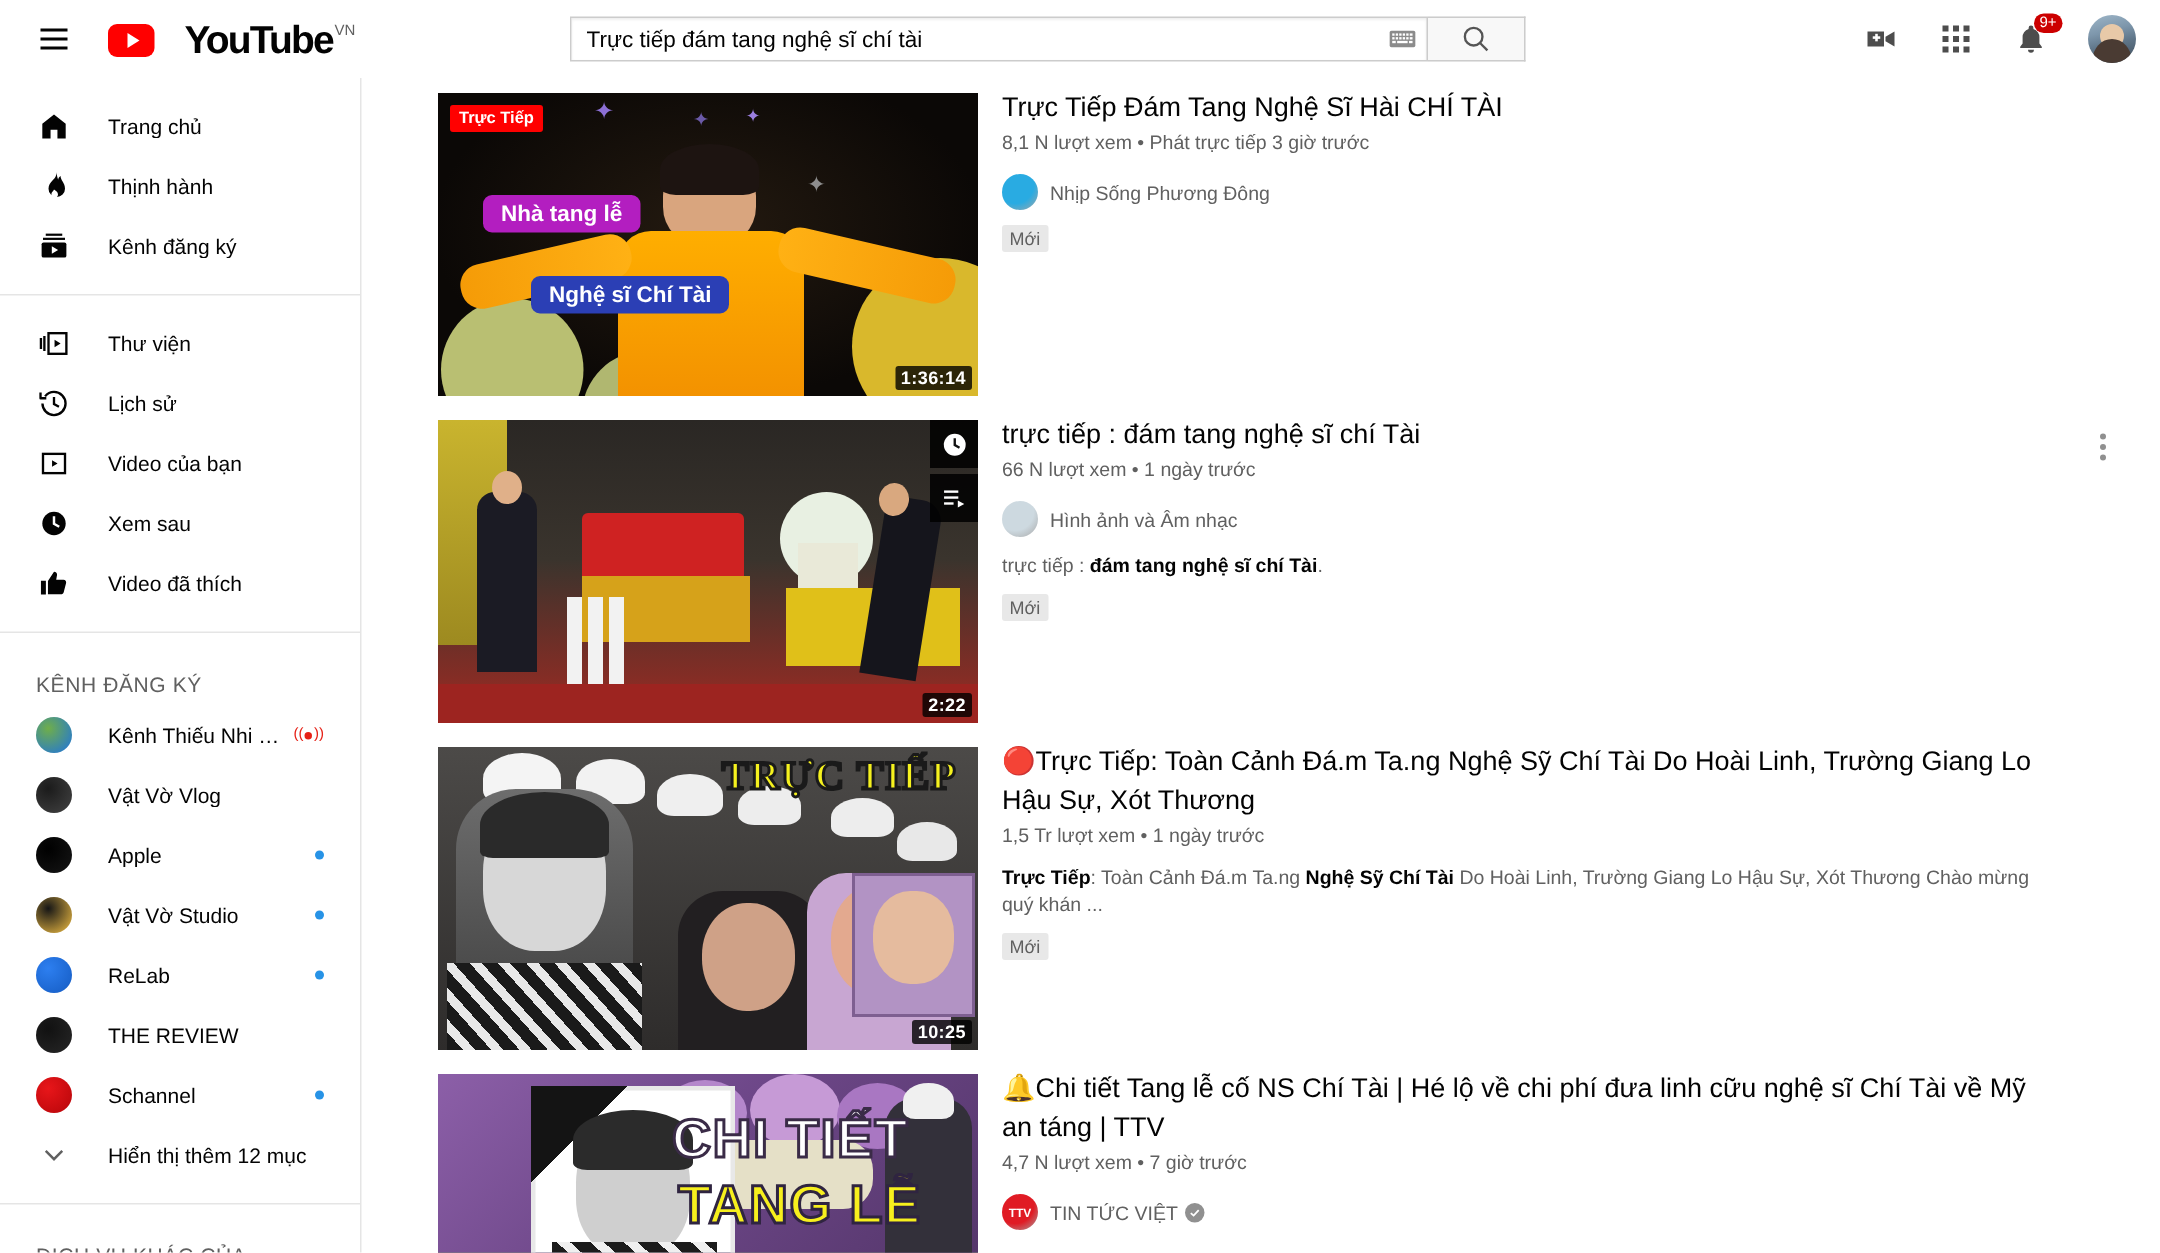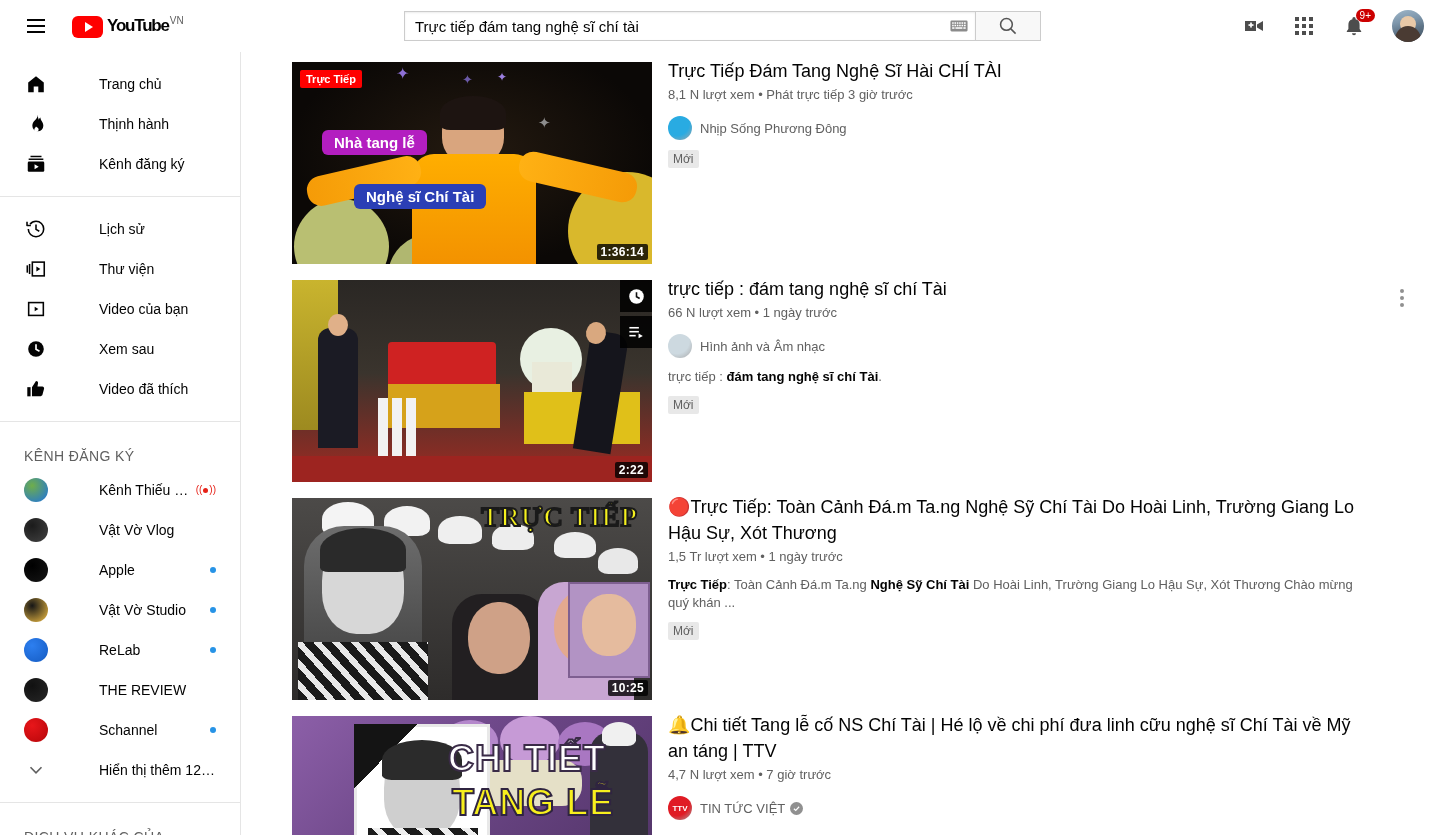--- a/index.html
+++ b/index.html
@@ -30,36 +30,35 @@
   #logo .play {
     width: 31px; height: 22px; background:#ff0000; border-radius:6px;
     display:flex; align-items:center; justify-content:center; margin-top:1px;
   }
   #logo .play::after {
     content:""; border-left: 8px solid #fff;
     border-top: 5px solid transparent; border-bottom: 5px solid transparent;
     margin-left: 2px;
   }
   #logo .word {
-    font-size: 17px; font-weight: bold; letter-spacing: -1.2px;
-    margin-left: 4px; line-height: 22px; color:#030303;
+    font-size: 26px; font-weight: bold; letter-spacing: -1.2px;
+    margin-left: 20px; line-height: 22px; color:#030303;
   }
   #logo .cc { font-size: 10px; color:#606060; margin-left:1px; margin-top:0px; }
 
   
   #searchwrap {
     position:absolute; left:380px; top:11px;
     display:flex; align-items:stretch; height:30px;
   }
   #searchbox {
     width: 572px; height:30px;
     border:1px solid #ccc; background:#fff;
     display:flex; align-items:center; padding: 0 6px 0 10px;
     box-shadow: inset 0 1px 2px rgba(0,0,0,.08);
-    margin-left: 24px;
   }
   #searchinput {
     flex:1; border:none; outline:none; font-size:15px;
     font-family:"Liberation Sans", sans-serif; color:#030303; background:transparent;
   }
   #keyboard-icon { width:20px; height:14px; display:block; opacity:.72; }
   #searchbtn {
     width: 65px; border:1px solid #ccc; border-left:none;
     background:#f8f8f8; display:flex; align-items:center; justify-content:center;
     cursor:pointer;
@@ -100,21 +99,21 @@
   .sb-section { padding: 12px 0; border-bottom:1px solid #e5e5e5; }
   .sb-section.nb { border-bottom:none; }
   .sb-item {
     display:flex; align-items:center; height:40px;
     padding: 0 24px; cursor:pointer; font-size:14px; color:#030303;
   }
   .sb-icon {
     width:24px; height:24px; margin-right:24px; flex:0 0 24px;
     display:flex; align-items:center; justify-content:center;
   }
-  .sb-label { white-space:nowrap; overflow:hidden; text-overflow:ellipsis; flex:1;margin-left:27px; }
+  .sb-label { white-space:nowrap; overflow:hidden; text-overflow:ellipsis; flex:1; }
   .sb-head {
     font-size:14px; font-weight:500; color:#606060; letter-spacing:.4px;
     padding: 14px 24px 6px; text-transform:uppercase;
   }
   .ch-av {
     width:24px; height:24px; border-radius:50%; margin-right:24px; flex:0 0 24px;
     background:#888; overflow:hidden; position:relative;
   }
   .newdot { width:6px; height:6px; border-radius:50%; background:#2793e6; margin-left:8px; flex:0 0 6px; }
   .livedot {
@@ -308,37 +307,37 @@
             <path d="M10.4 12.2l4.6 2.7-4.6 2.7z" fill="#fff"></path>
           </svg>
         </span>
         <span class="sb-label">Kênh đăng ký</span>
       </div>
     </div>
   <div class="sb-section" id="sb-library">
       <div class="sb-item">
         <span class="sb-icon">
           <svg viewBox="0 0 24 24" width="22" height="22" fill="none" stroke="#030303" stroke-width="1.7">
-            <path d="M3.6 12a8.4 8.4 0 108.4-8.4c-2.7 0-5 1.3-6.5 3.2"></path>
-            <polyline points="2.2,4 2.2,8.2 6.4,8.2" stroke-linejoin="round"></polyline>
-            <polyline points="12,7.2 12,12.4 15.6,14.4"></polyline>
-          </svg>
-        </span>
-        <span class="sb-label">Lịch sử</span>
-      </div>
-      <div class="sb-item">
-        <span class="sb-icon">
-          <svg viewBox="0 0 24 24" width="22" height="22" fill="none" stroke="#030303" stroke-width="1.7">
             <rect x="8" y="4.5" width="13" height="15"></rect>
             <line x1="5" y1="6.5" x2="5" y2="17.5"></line>
             <line x1="2.5" y1="8" x2="2.5" y2="16"></line>
             <path d="M12.4 9.2l4.4 2.8-4.4 2.8z" fill="#030303" stroke="none"></path>
           </svg>
         </span>
         <span class="sb-label">Thư viện</span>
+      </div>
+      <div class="sb-item">
+        <span class="sb-icon">
+          <svg viewBox="0 0 24 24" width="22" height="22" fill="none" stroke="#030303" stroke-width="1.7">
+            <path d="M3.6 12a8.4 8.4 0 108.4-8.4c-2.7 0-5 1.3-6.5 3.2"></path>
+            <polyline points="2.2,4 2.2,8.2 6.4,8.2" stroke-linejoin="round"></polyline>
+            <polyline points="12,7.2 12,12.4 15.6,14.4"></polyline>
+          </svg>
+        </span>
+        <span class="sb-label">Lịch sử</span>
       </div>
       <div class="sb-item">
         <span class="sb-icon">
           <svg viewBox="0 0 24 24" width="22" height="22" fill="none" stroke="#030303" stroke-width="1.7">
             <rect x="4" y="5" width="16" height="14"></rect>
             <path d="M10.6 9.6l4 2.4-4 2.4z" fill="#030303" stroke="none"></path>
           </svg>
         </span>
         <span class="sb-label">Video của bạn</span>
       </div>

